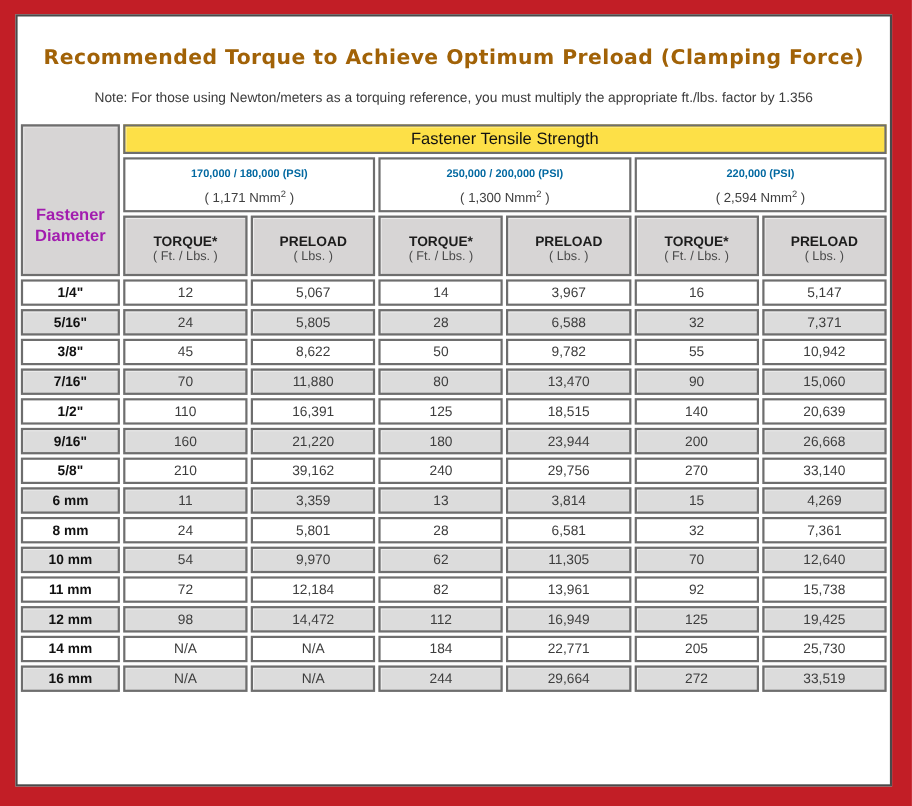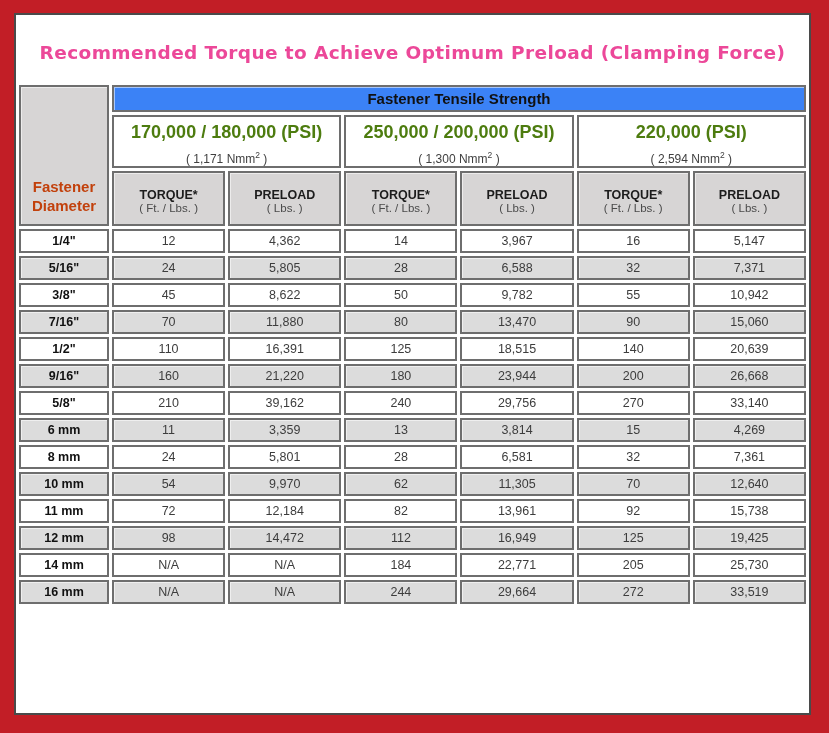--- a/index.html
+++ b/index.html
@@ -9,64 +9,65 @@
     font-family:"Liberation Sans",sans-serif;
     overflow:hidden;
   }
   .panel{
     position:absolute;left:14px;top:13px;width:797px;height:702px;
     box-sizing:border-box;background:#ffffff;border:2px solid #4a4a4a;
     overflow:hidden;
   }
   .title{
     text-align:center;margin-top:24px;
-    font-family:"DejaVu Sans",sans-serif;font-weight:bold;color:#ec4899;
+    font-family:"DejaVu Sans",sans-serif;font-weight:bold;color:#a16207;
   }
   .title .t1{font-size:18.5px;letter-spacing:.4px;line-height:1.55}
   .title .t2{font-size:18.5px;letter-spacing:.4px;line-height:1.35}
   .title sup{font-size:11px}
   .note{
     text-align:center;margin-top:14px;
     font-size:12.5px;color:#3c3c3c;
   }
   table{
     width:793px;margin:14px auto 0 auto;
     border-collapse:separate;border-spacing:3px;table-layout:fixed;
   }
   th,td{
     border:2px solid #6e6e6e;
     box-shadow:inset 1px 1px 0 rgba(255,255,255,.55);
     box-sizing:border-box;text-align:center;padding:0;vertical-align:middle;
   }
   col.dia-col{width:90px}
-  .main-h{background:#3b82f6;font-size:15px;height:27px;color:#111;font-weight:bold}
+  .main-h{background:#fde047;font-size:15px;height:27px;color:#111;font-weight:normal}
   .psi{background:#ffffff;height:50px;font-weight:normal}
-  .psi .psi-l{font-weight:bold;font-size:18px;color:#4d7c0f;margin-top:5px}
+  .psi .psi-l{font-weight:bold;font-size:10px;color:#0369a1;margin-top:5px}
   .psi .nmm{font-size:12px;color:#404040;margin-top:7px}
   .psi .nmm sup{font-size:8.5px}
   .corner{
     background:#d7d5d5;vertical-align:bottom;font-weight:bold;font-size:15px;
-    color:#c2410c;line-height:1.3;padding-bottom:8px;
+    color:#a21caf;line-height:1.3;padding-bottom:24px;
   }
   .colh{background:#d7d5d5;height:55px}
   .colh .lbl{font-weight:bold;font-size:12.5px;color:#1c1c1c;margin-top:6px}
   .colh .sub{font-size:11.5px;color:#4a4a4a;font-weight:normal;margin-top:0}
   tbody td{height:24px;font-size:12.5px;color:#3d3d3d;background:#ffffff}
   tbody td.dia{font-weight:bold;color:#111;font-size:12.5px}
   tbody tr:nth-child(even) td{background:#dcdcdc}
 </style>
 </head>
 <body>
 
 <div class="panel">
 
   <div class="title">
     <div class="t1">Recommended Torque to Achieve Optimum Preload (Clamping Force)</div>
   </div>
 
+  <div class="note">Note: For those using Newton/meters as a torquing reference, you must multiply the appropriate ft./lbs. factor by 1.356</div>
 
   <table>
     <colgroup>
       <col class="dia-col">
         <col>
         <col>
         <col>
         <col>
         <col>
         <col>
@@ -114,21 +115,21 @@
         <th class="colh">
           <div class="lbl">PRELOAD</div>
           <div class="sub">( Lbs. )</div>
         </th>
       </tr>
     </thead>
     <tbody id="table-body">
         <tr>
           <td class="dia">1/4"</td>
           <td class="val">12</td>
-          <td class="val">4,362</td>
+          <td class="val">5,067</td>
           <td class="val">14</td>
           <td class="val">3,967</td>
           <td class="val">16</td>
           <td class="val">5,147</td>
         </tr>
         <tr>
           <td class="dia">5/16"</td>
           <td class="val">24</td>
           <td class="val">5,805</td>
           <td class="val">28</td>

